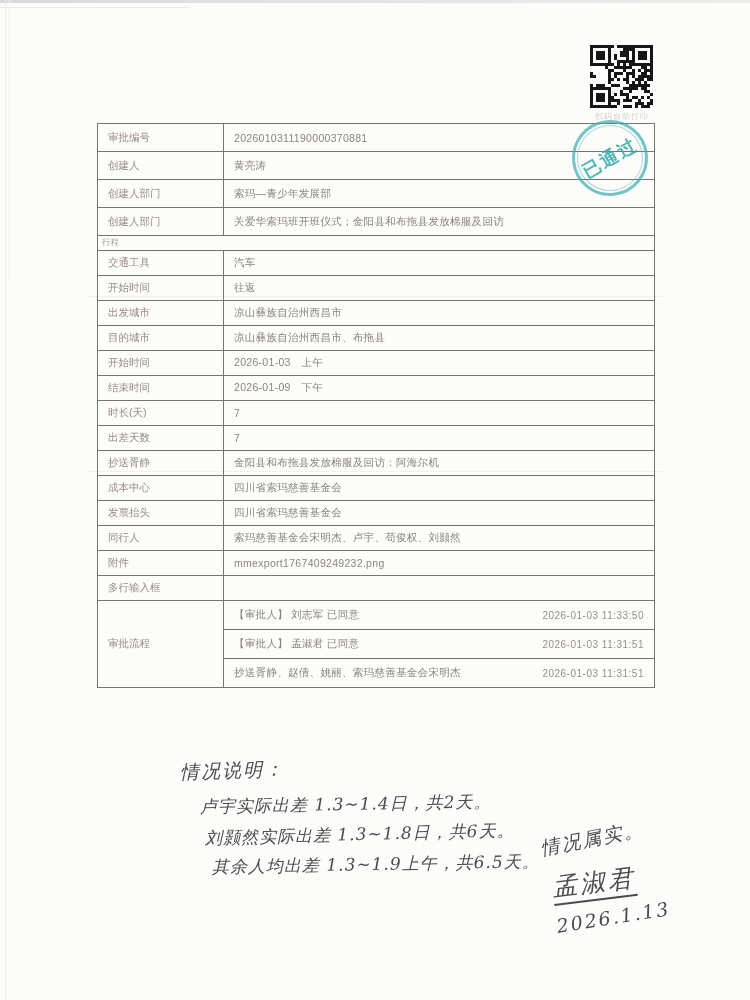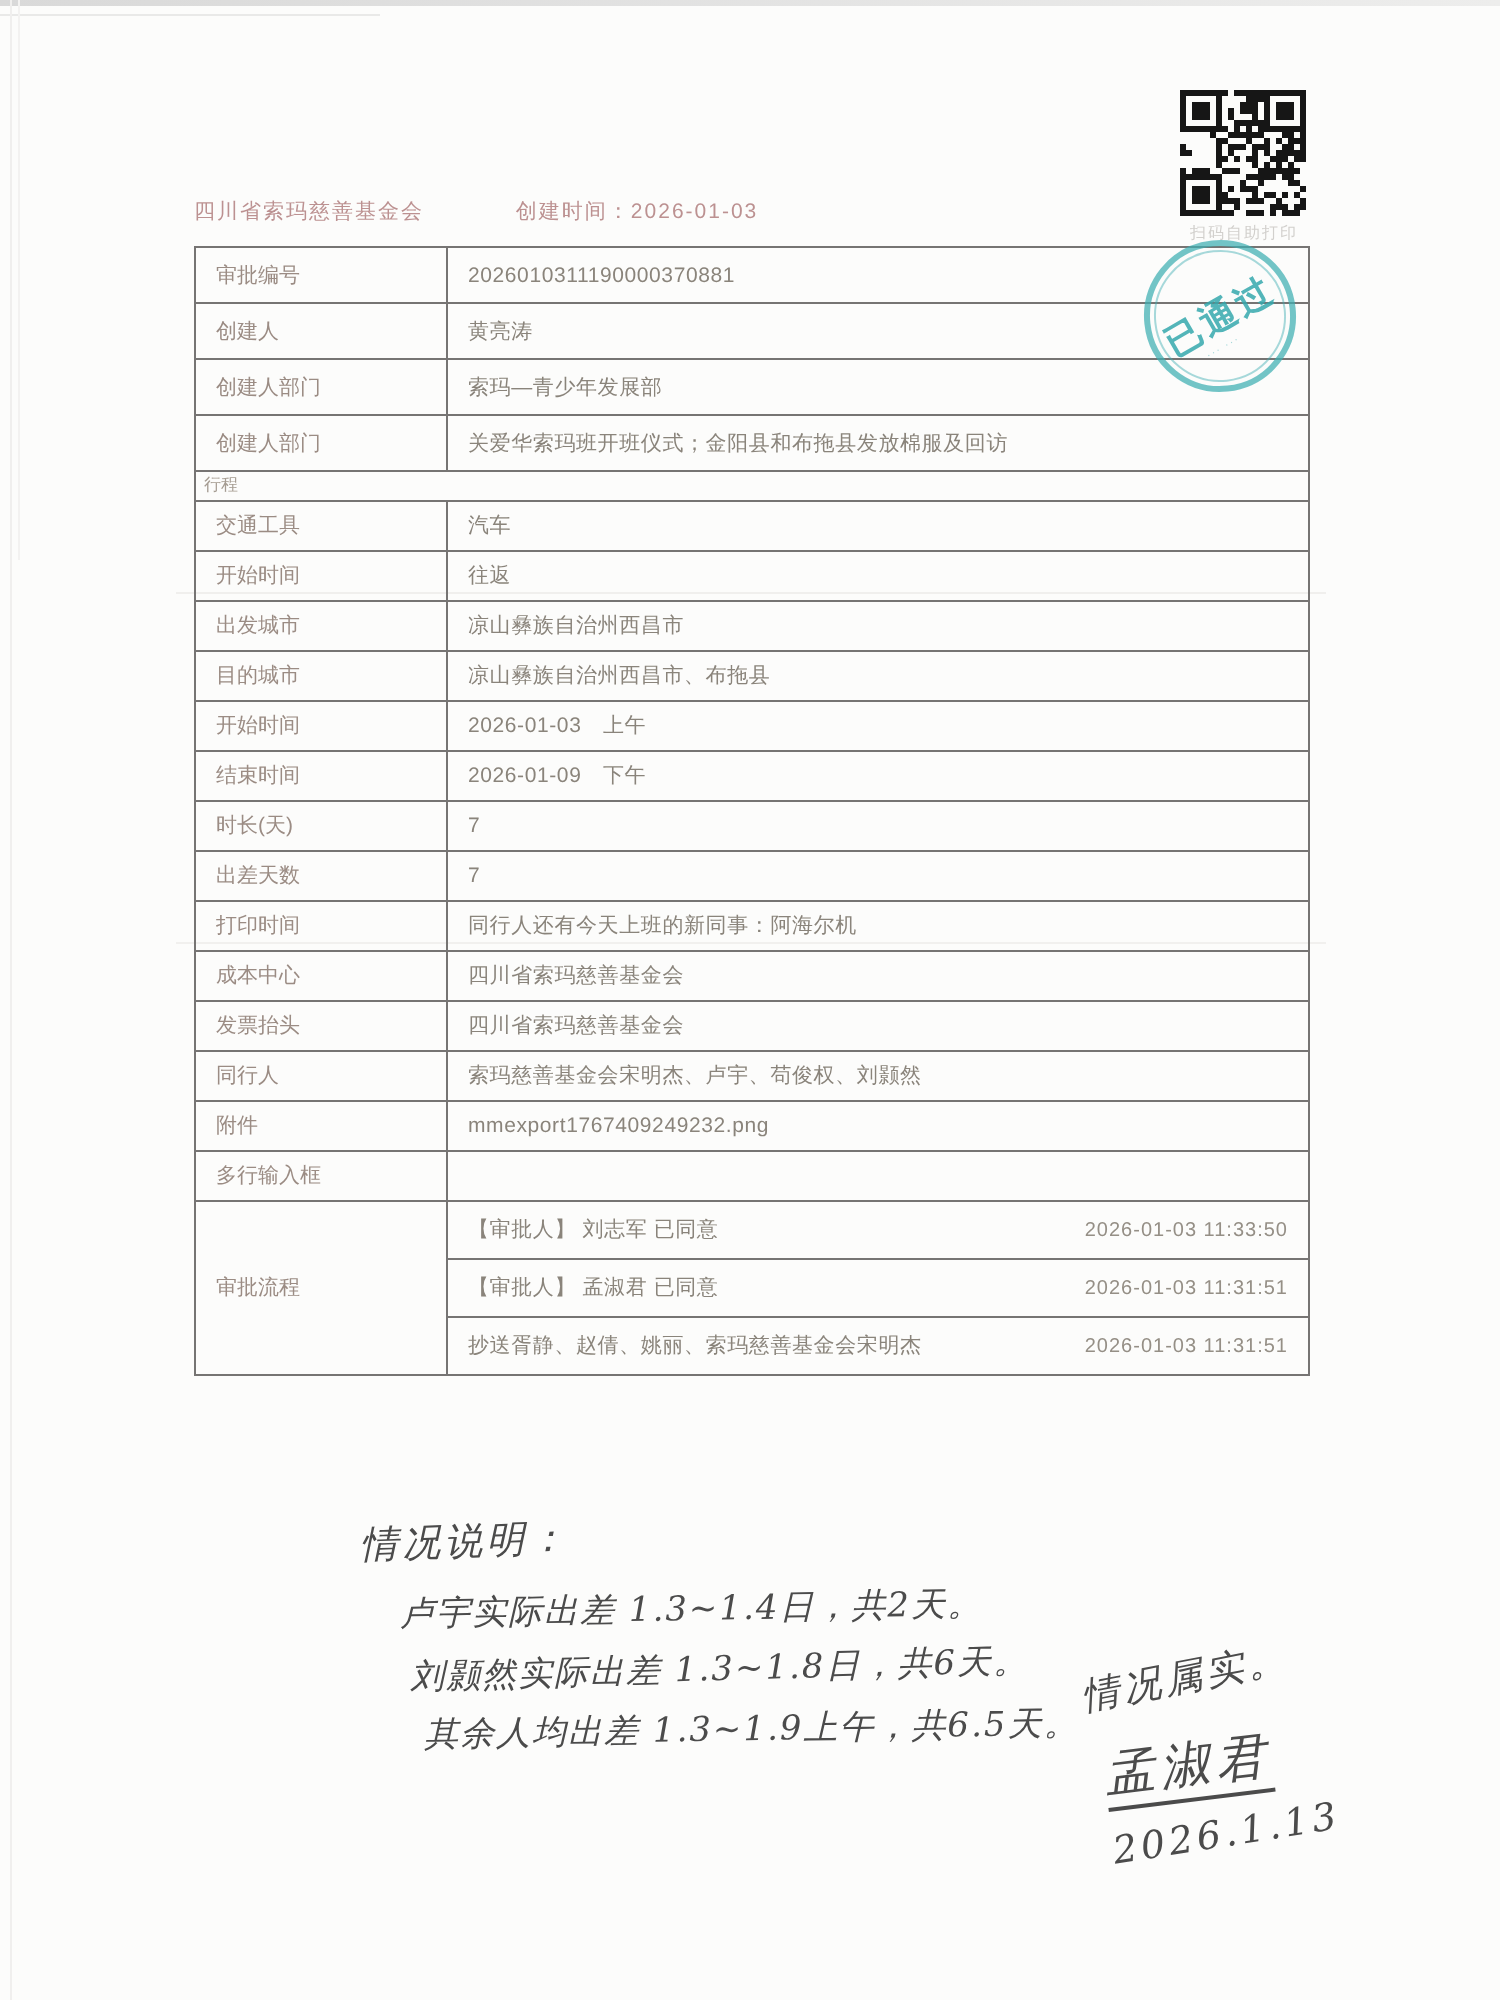--- a/index.html
+++ b/index.html
@@ -322,24 +322,20 @@
       <i style="left:33px;top:60px"></i>
       <i style="left:36px;top:60px"></i>
       <i style="left:39px;top:60px"></i>
       <i style="left:45px;top:60px"></i>
       <i style="left:51px;top:60px"></i>
       <i style="left:54px;top:60px"></i>
       <i style="left:57px;top:60px"></i>
     </div>
   <div class="qr-caption">扫码自助打印</div>
 
-  <div class="meta">
-    <span>四川省索玛慈善基金会</span>
-    <span class="created">创建时间：2026-01-03</span>
-  </div>
 
   <table class="doc">
     <colgroup>
         <col style="width:126px">
         <col>
       </colgroup>
     <tbody>
       <tr class="top">
         <td class="lbl">审批编号</td>
         <td class="val">2026010311190000370881</td>
@@ -385,22 +381,22 @@
       </tr>
       <tr class="mid">
         <td class="lbl">时长(天)</td>
         <td class="val">7</td>
       </tr>
       <tr class="mid">
         <td class="lbl">出差天数</td>
         <td class="val">7</td>
       </tr>
       <tr class="mid">
-        <td class="lbl">打印时间</td>
-        <td class="val">同行人还有今天上班的新同事：阿海尔机</td>
+        <td class="lbl">抄送胥静</td>
+        <td class="val">金阳县和布拖县发放棉服及回访：阿海尔机</td>
       </tr>
       <tr class="mid">
         <td class="lbl">成本中心</td>
         <td class="val">四川省索玛慈善基金会</td>
       </tr>
       <tr class="mid">
         <td class="lbl">发票抬头</td>
         <td class="val">四川省索玛慈善基金会</td>
       </tr>
       <tr class="mid">

